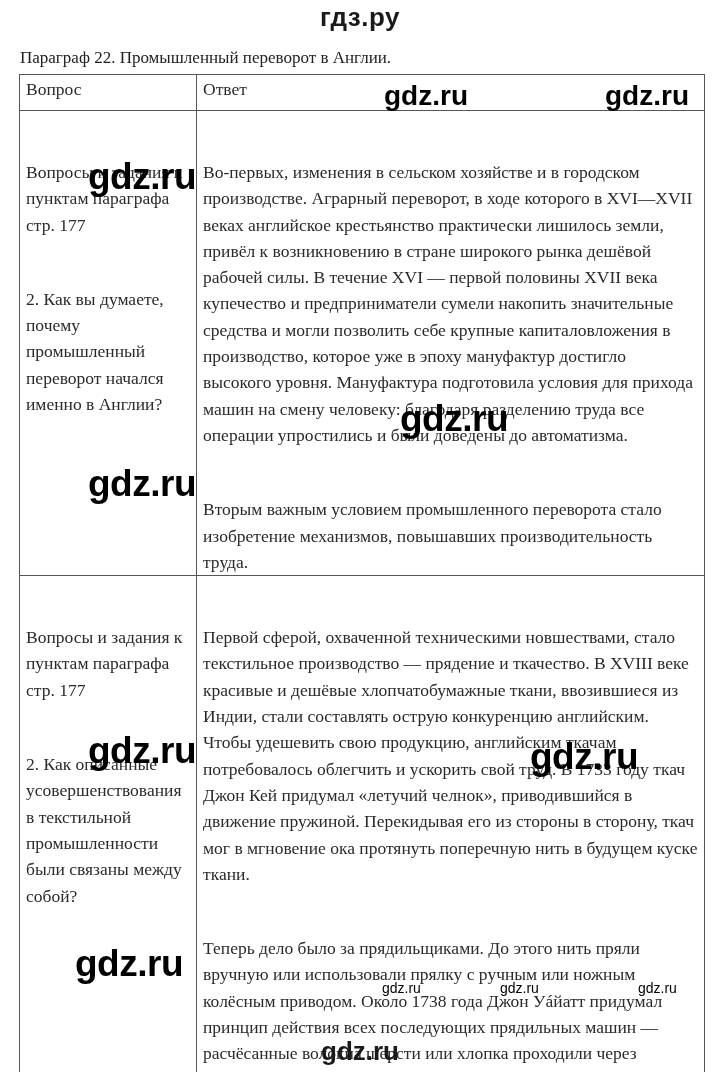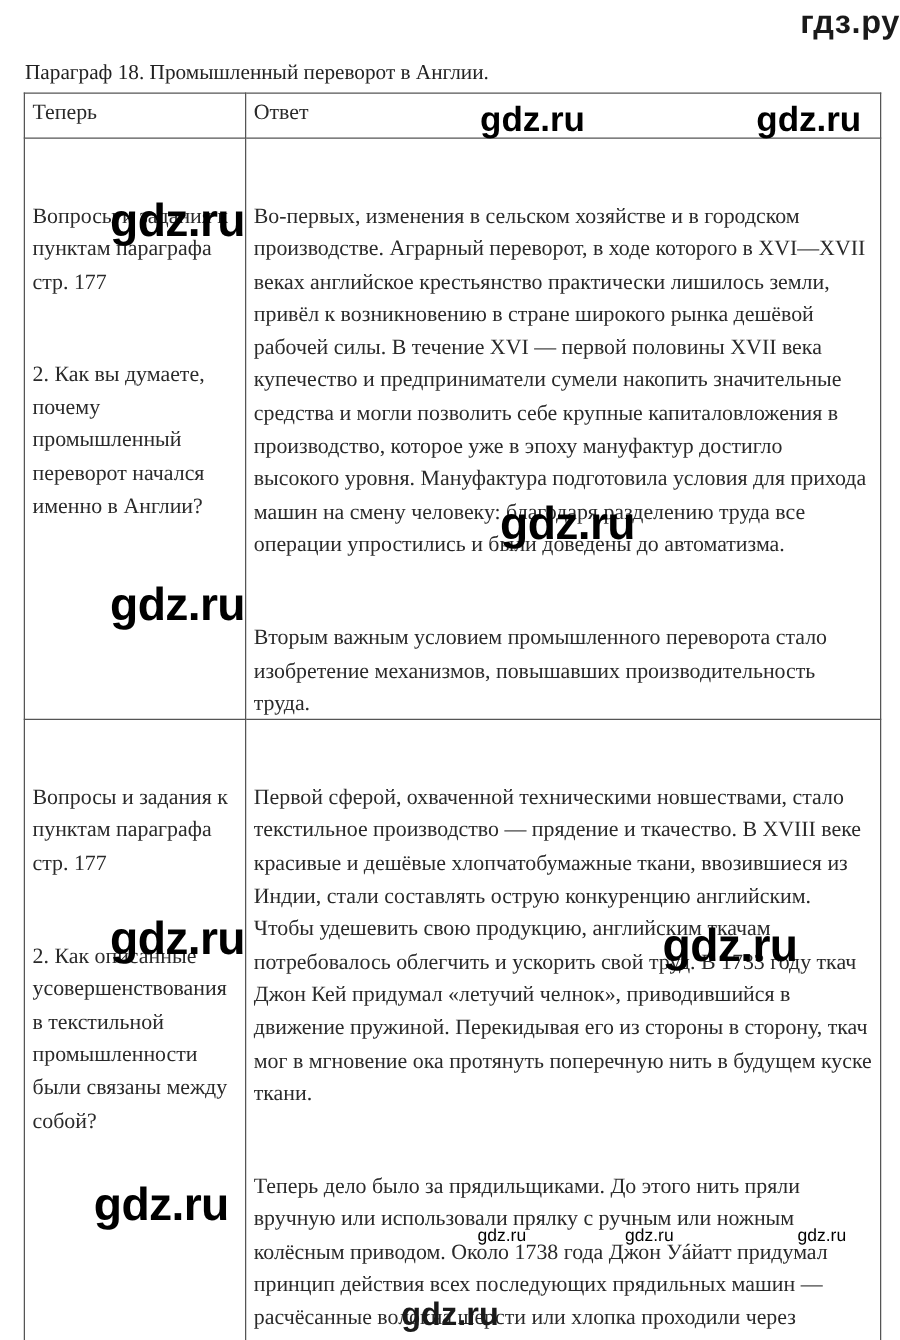--- a/index.html
+++ b/index.html
@@ -1,21 +1,21 @@
 <!DOCTYPE html>
 <html><head>
   <meta charset="utf-8">
   <style>
     html, body { margin: 0; padding: 0; }
     body {
       width: 720px; height: 1072px; background: #ffffff; position: relative; overflow: hidden;
       font-family: "Liberation Serif", serif; color: #222;
     }
     .site-title {
-      position: absolute; top: 2px; left: 0; width: 720px; text-align: right;
+      position: absolute; top: 2px; left: 0; width: 720px; text-align: center;
       font-family: "Liberation Sans", sans-serif; font-weight: bold; font-size: 26px; color: #1a1a1a;
       letter-spacing: 0.5px;
     }
     .doc-heading {
       position: absolute; top: 48px; left: 20px; font-size: 17px; color: #222;
     }
     table.qa {
       position: absolute; top: 74px; left: 19px; width: 685px;
       border-collapse: collapse; table-layout: fixed;
     }
@@ -36,30 +36,30 @@
     .wm.small { font-size: 14px; font-weight: normal; }
     .footer-mark {
       position: absolute; top: 1036px; left: 0; width: 720px; text-align: center;
       font-family: "Liberation Sans", sans-serif; font-weight: bold; font-size: 26px; color: #1a1a1a;
     }
   </style>
 </head>
 <body>
 
 <div class="site-title">гдз.ру</div>
-<div class="doc-heading">Параграф 18. Промышленный переворот в Англии.</div>
+<div class="doc-heading">Параграф 22. Промышленный переворот в Англии.</div>
 
 <table class="qa">
   <colgroup>
       <col class="c1">
       <col class="c2">
     </colgroup>
   <tbody>
       <tr class="head">
-    <td>Теперь</td>
+    <td>Вопрос</td>
     <td>Ответ</td>
   </tr>
   <tr>
     <td style="height:396px;">
       <span class="para">Вопросы и задания к пунктам  параграфа стр. 177</span>
       <span class="para">2. Как вы думаете, почему промышленный переворот начался именно в Англии?</span>
     </td>
     <td>
       <span class="para">Во-первых, изменения в сельском хозяйстве и в городском производстве. Аграрный переворот, в ходе которого в XVI—XVII веках английское крестьянство практически лишилось земли, привёл к возникновению в стране широкого рынка дешёвой рабочей силы. В течение XVI — первой половины XVII века купечество и предприниматели сумели накопить значительные средства и могли позволить себе крупные капиталовложения в производство, которое уже в эпоху мануфактур достигло высокого уровня. Мануфактура подготовила условия для прихода машин на смену человеку: благодаря разделению труда все операции упростились и были доведены до автоматизма.</span>
       <span class="para">Вторым важным условием промышленного переворота стало изобретение механизмов, повышавших производительность труда.</span>

